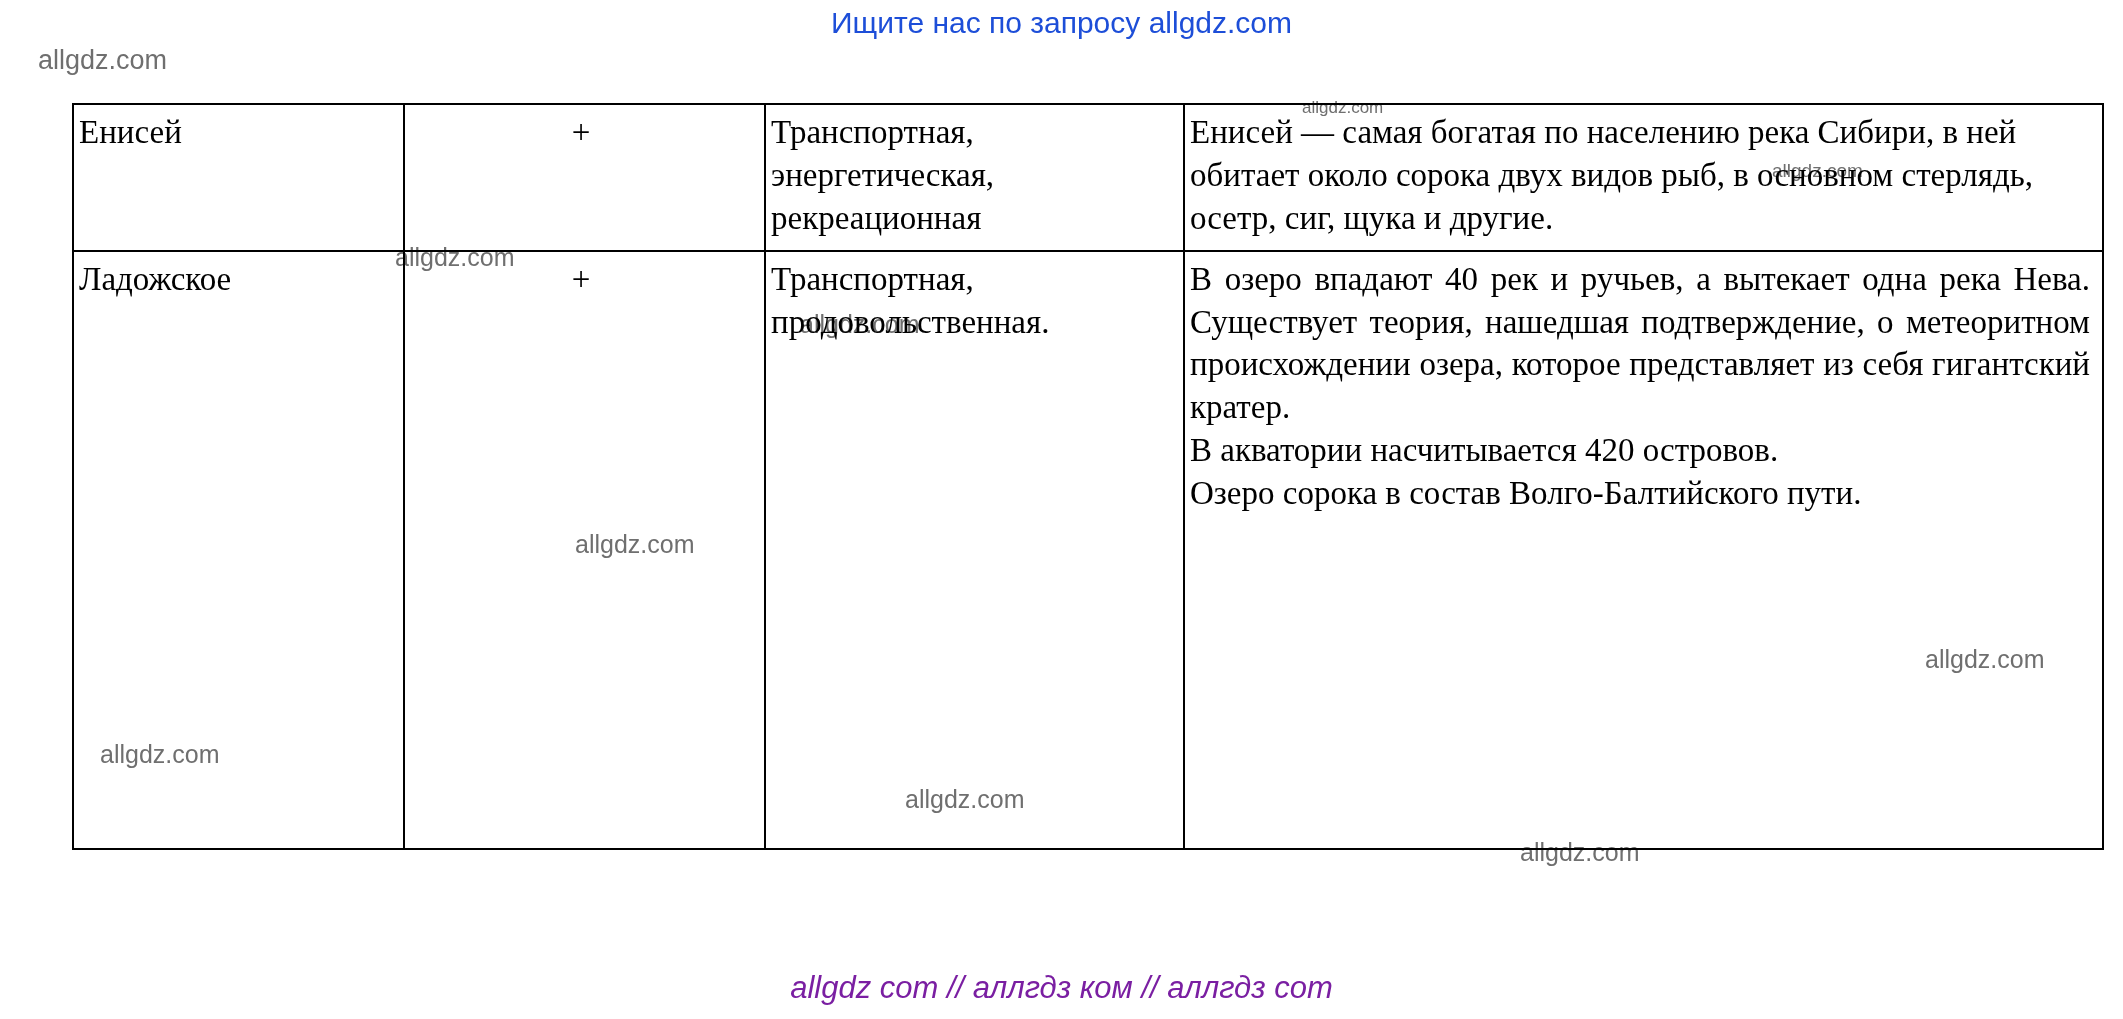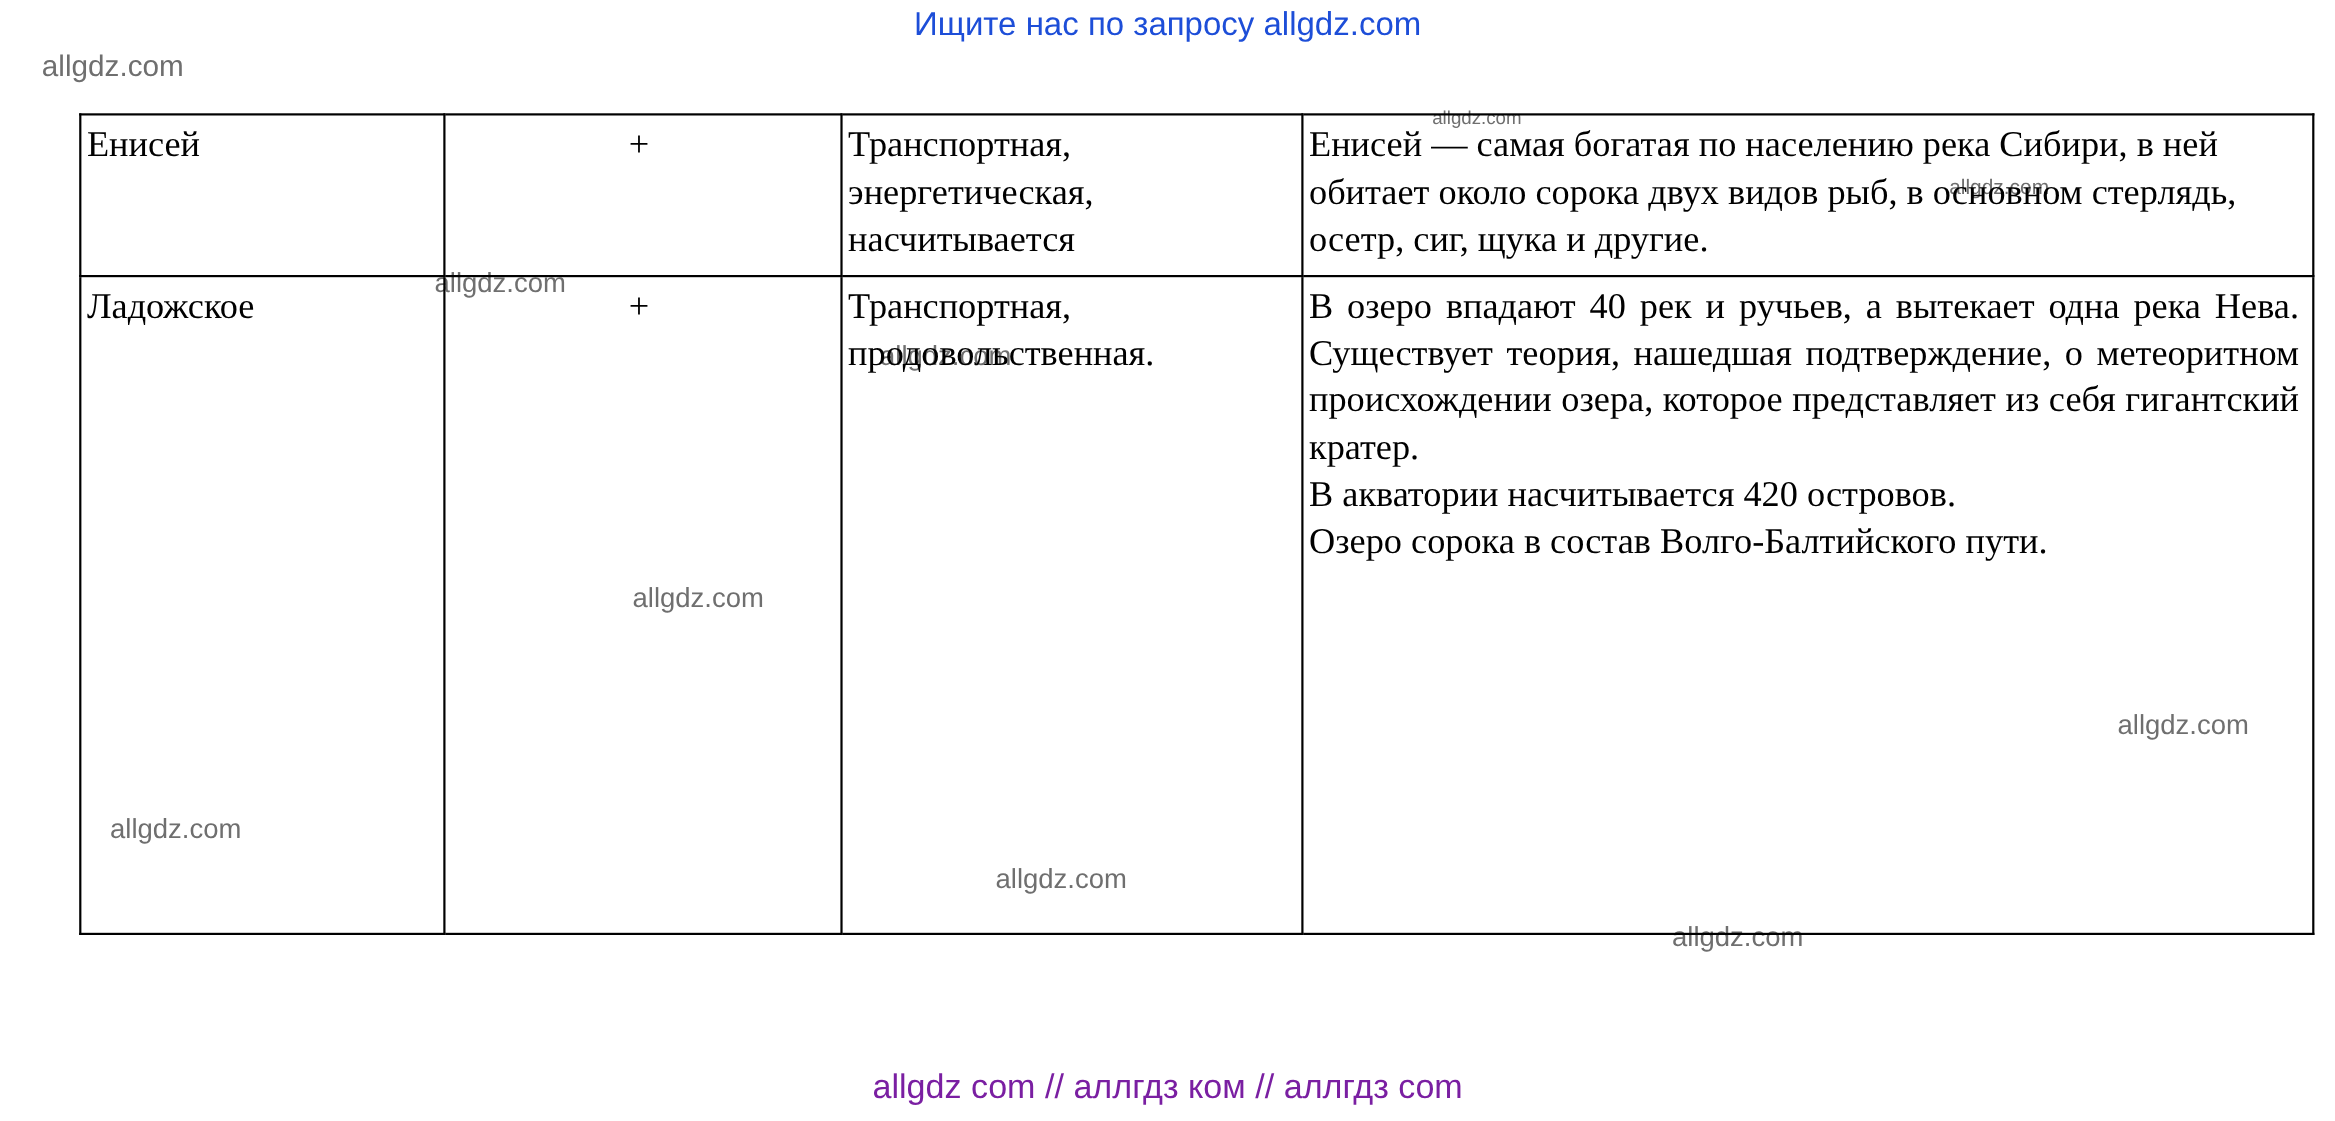--- a/index.html
+++ b/index.html
@@ -77,20 +77,21 @@
   .bottom-line {
     position: absolute;
     left: 0;
     top: 970px;
     width: 2123px;
     text-align: center;
     font-family: "Liberation Sans", sans-serif;
     font-size: 31px;
     color: #7a1fa2;
     white-space: nowrap;
+    font-style: italic;
   }
 </style>
 </head>
 <body>
 
 <div class="top-banner">Ищите нас по запросу allgdz.com</div>
 
 <div class="wm-corner">allgdz.com</div>
 
 <div class="wm tiny" style="left:1302px; top:98px;">allgdz.com</div>
@@ -106,21 +107,21 @@
 <table class="doc-table">
   <tbody>
     <tr>
       <td class="col-name">
         <span class="cell-text">Енисей</span>
       </td>
       <td class="col-mark">
         <span class="cell-text">+</span>
       </td>
       <td class="col-func">
-        <span class="cell-text">Транспортная, энергетическая, насчитывается</span>
+        <span class="cell-text">Транспортная, энергетическая, рекреационная</span>
       </td>
       <td class="col-desc">
         <span class="desc-par last">Енисей — самая богатая по населению река Сибири, в ней обитает около сорока двух видов рыб, в основном стерлядь, осетр, сиг, щука и другие.</span>
       </td>
     </tr>
     <tr>
       <td class="col-name" style="height:580px;">
         <span class="cell-text">Ладожское</span>
       </td>
       <td class="col-mark">

